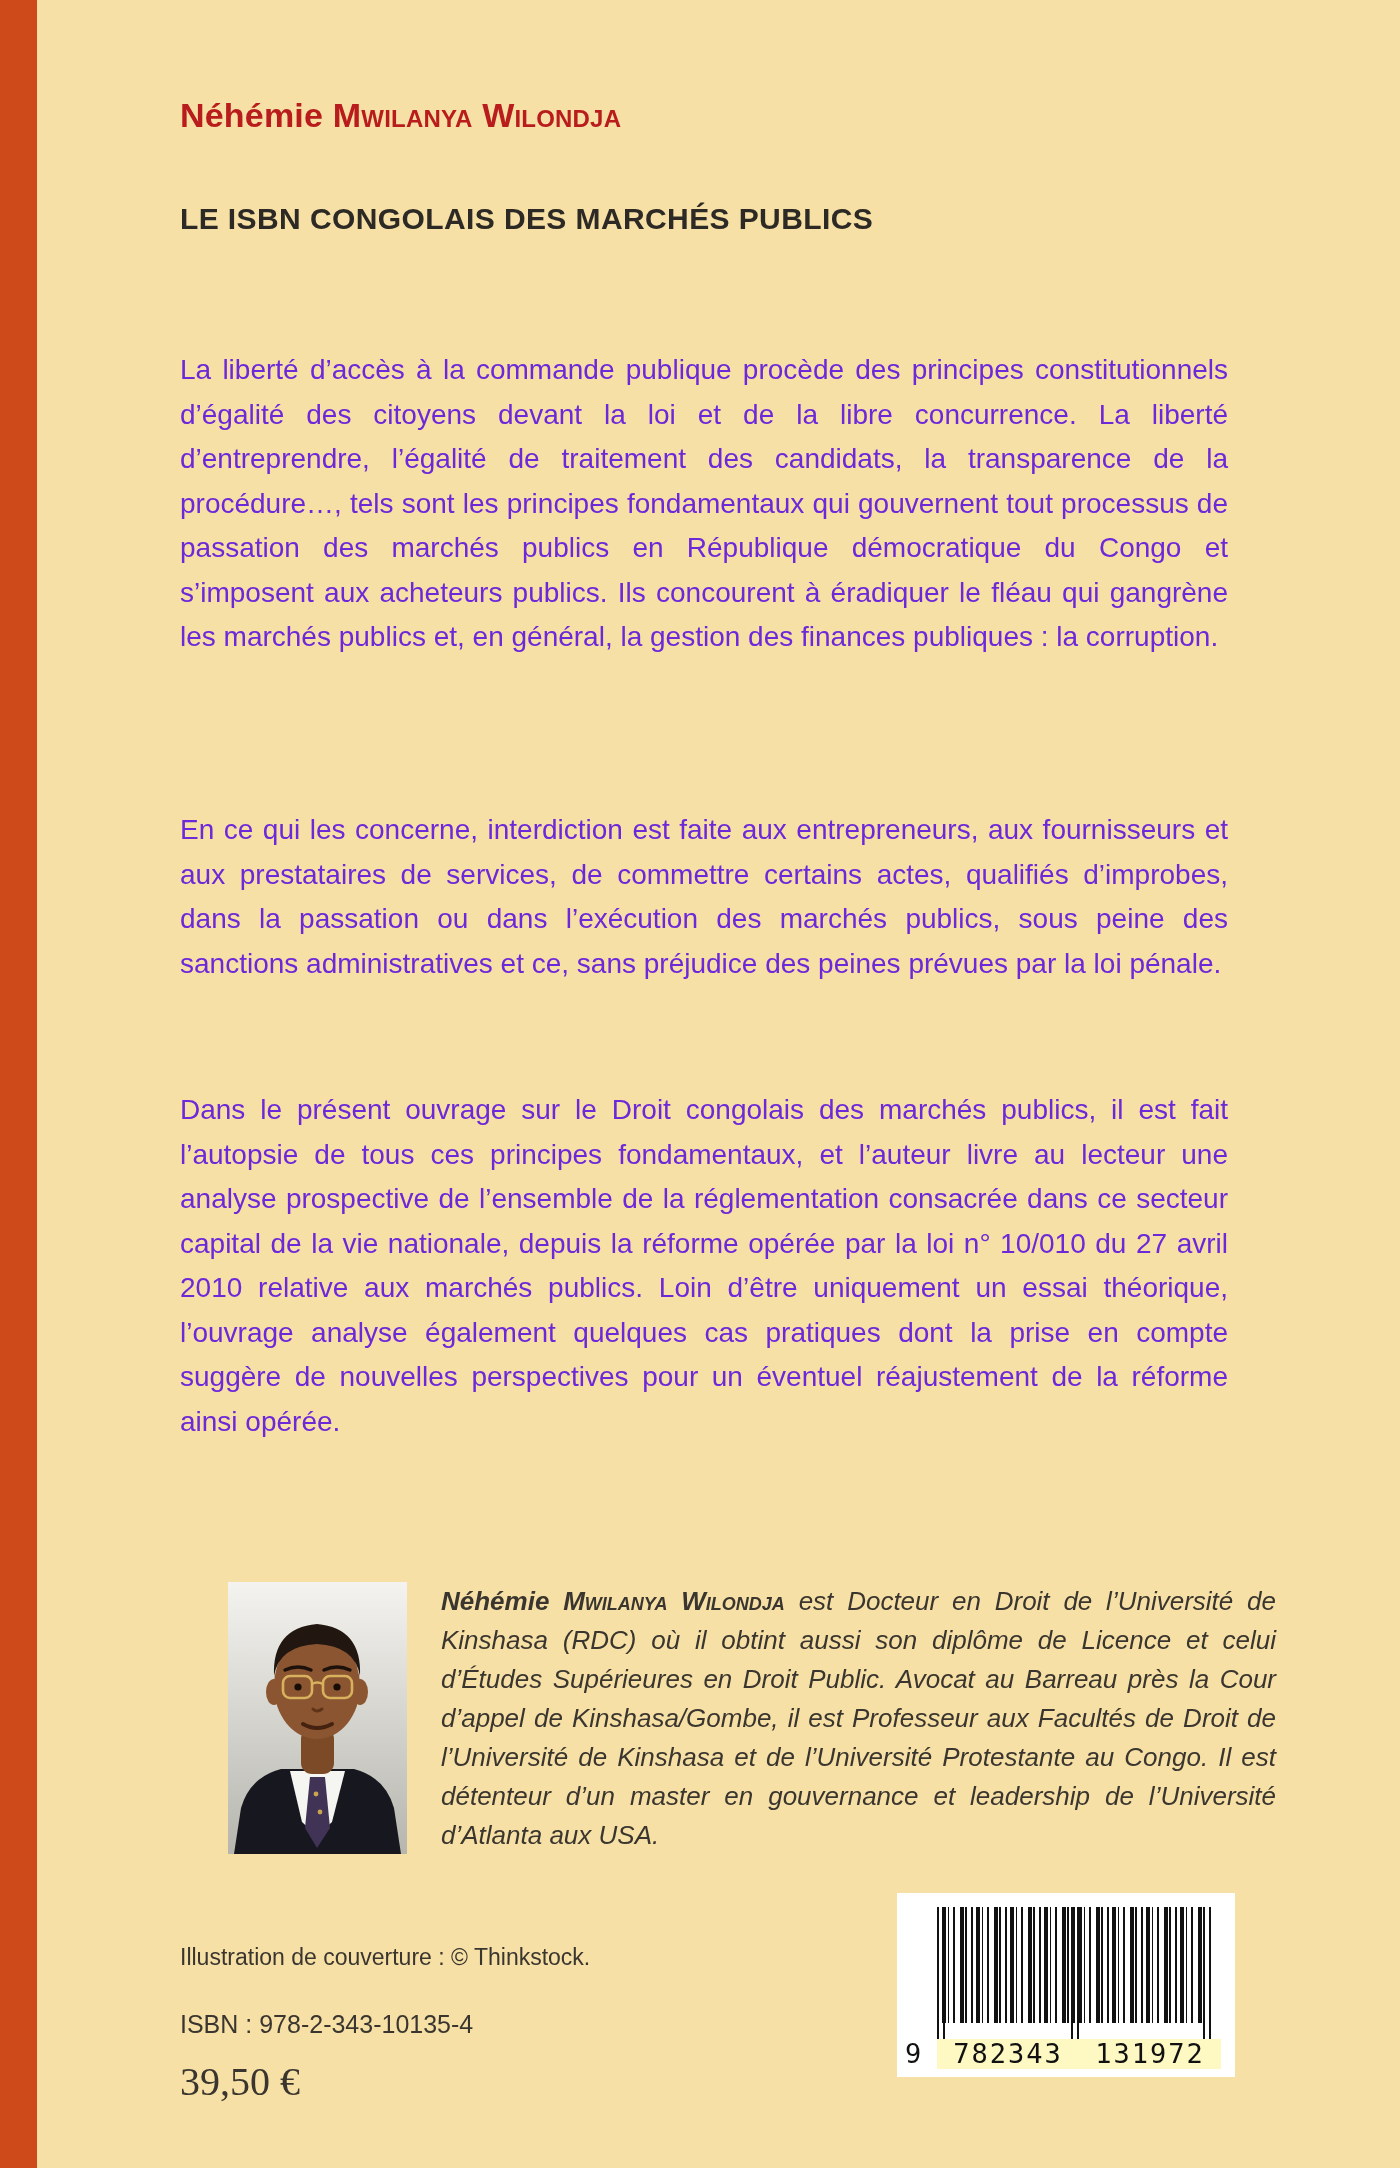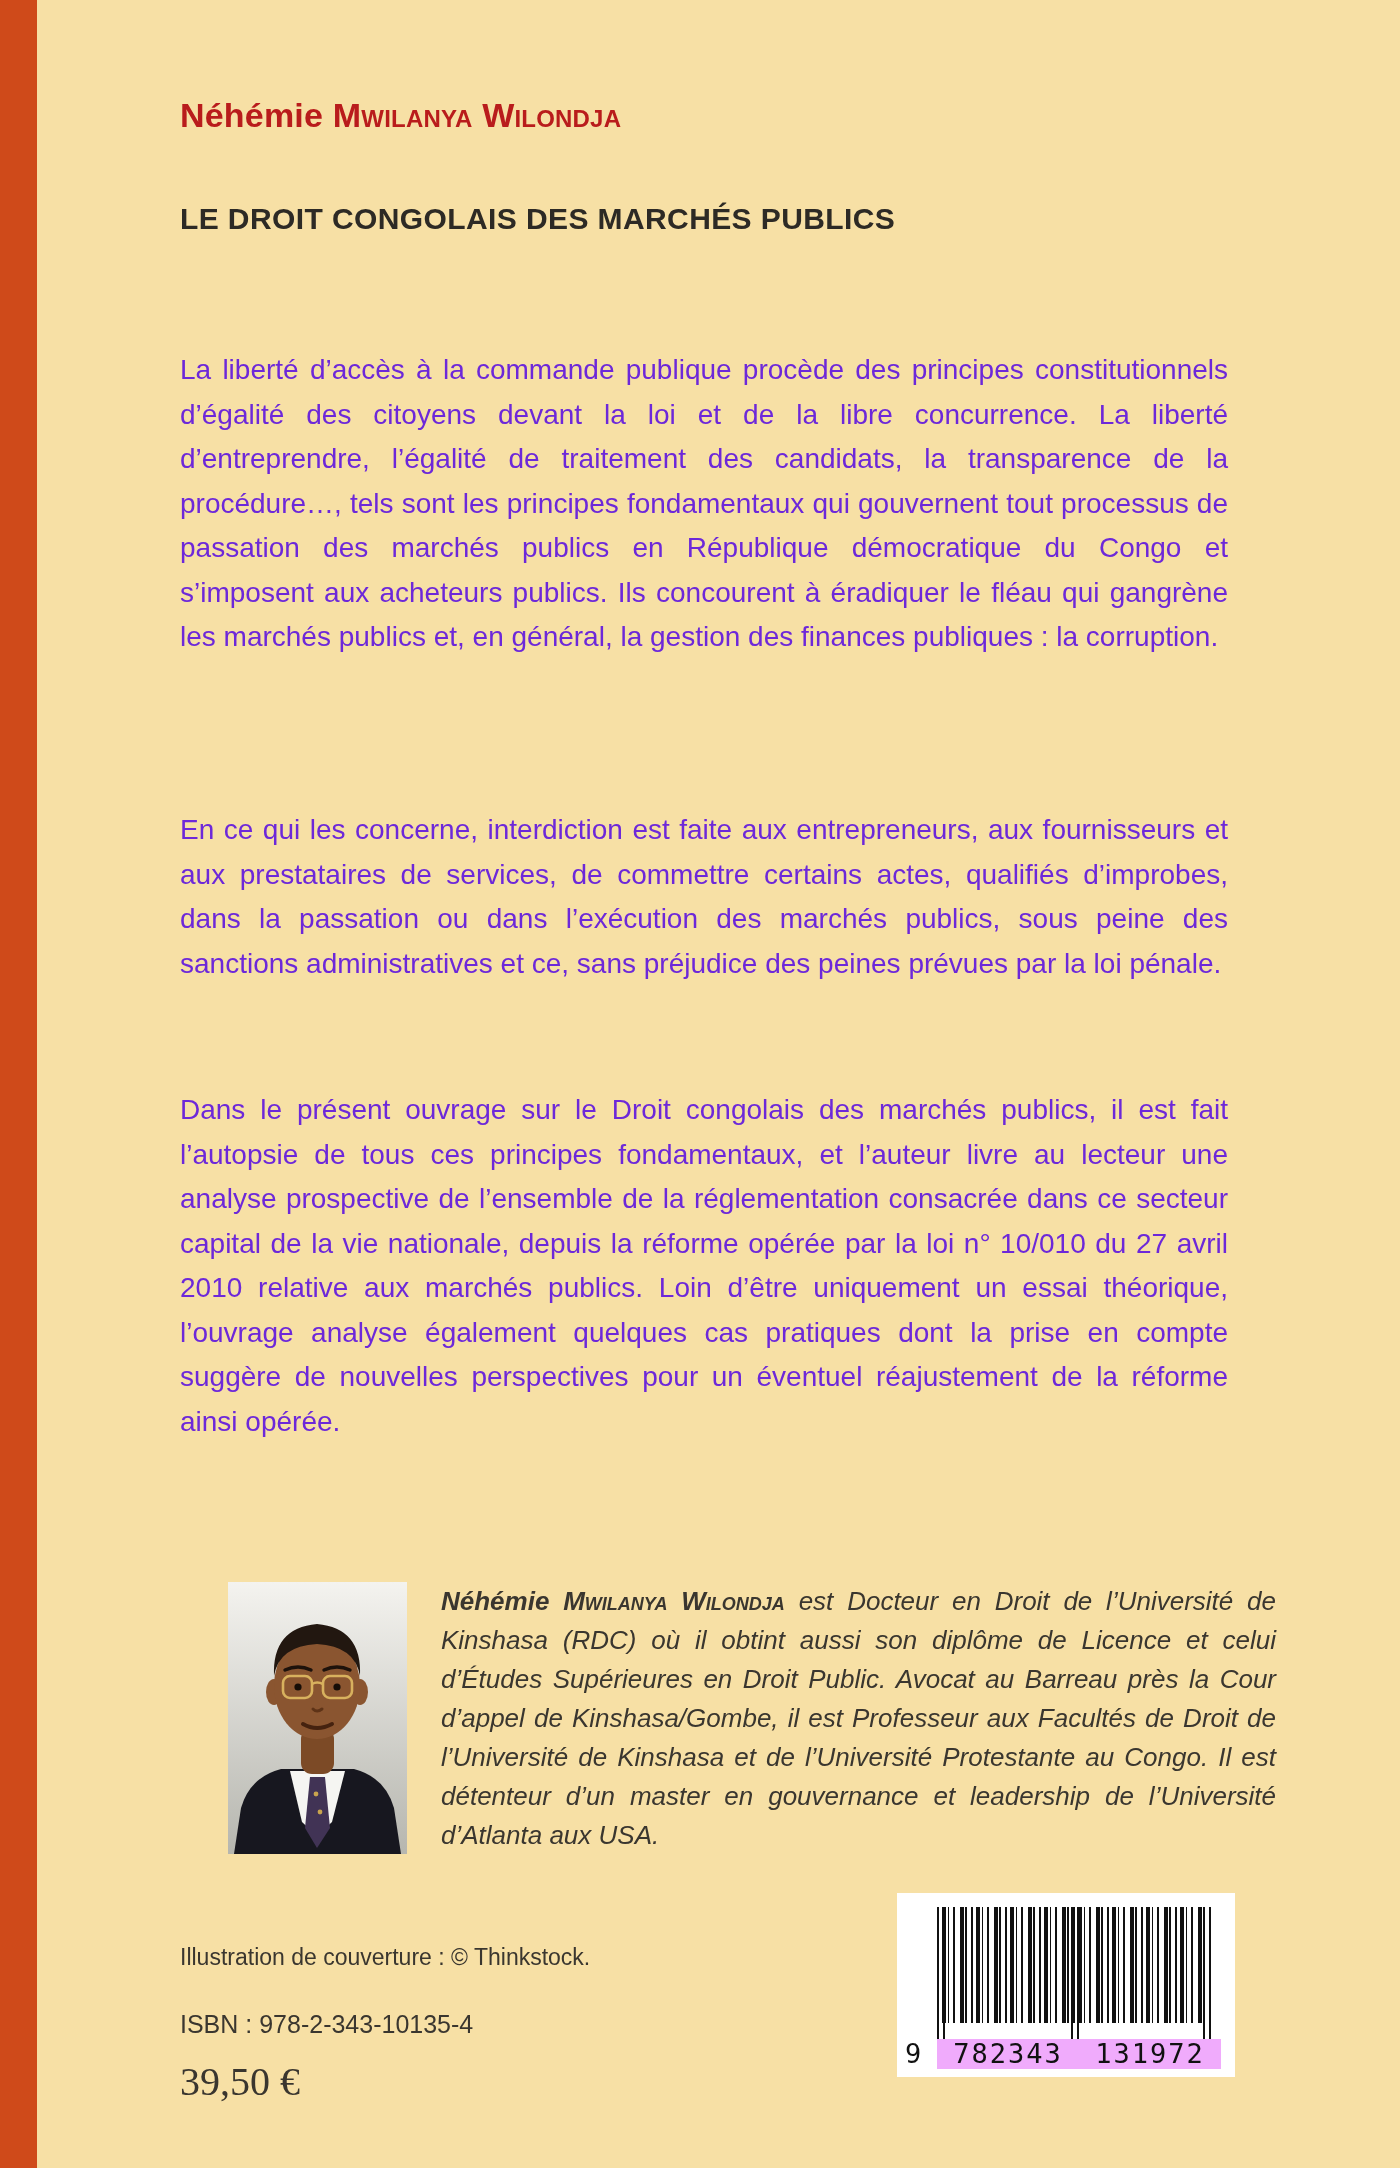--- a/index.html
+++ b/index.html
@@ -52,31 +52,31 @@
   .g1{left:40px;}.g2{left:46px;}
   .g3{left:174px;}.g4{left:180px;}
   .g5{left:306px;}.g6{left:312px;}
   .barcode-digits{
     position:absolute;left:8px;right:14px;bottom:8px;
     display:flex;align-items:flex-end;
     font-family:"DejaVu Sans Mono",monospace;
     font-size:27px;color:#111;line-height:30px;
   }
   .d9{width:32px;background:#fff;text-align:left;}
-  .grp{flex:1;text-align:center;background:#f0abfc;letter-spacing:2px;}
+  .grp{flex:1;text-align:center;background:#fef9c3;letter-spacing:2px;}
 </style>
 </head>
 <body>
 
 <div class="page" style="background: rgb(247, 224, 165); color: rgb(58, 54, 47);">
   <div class="stripe" style="background: rgb(207, 74, 26);"></div>
 
   <h1 class="author"><span>Néhémie</span> <span class="sc">Mwilanya Wilondja</span></h1>
 
-  <h2 class="title">LE DROIT CONGOLAIS DES MARCHÉS PUBLICS</h2>
+  <h2 class="title">LE ISBN CONGOLAIS DES MARCHÉS PUBLICS</h2>
 
   <p class="para p1">La liberté d’accès à la commande publique procède des principes constitutionnels d’égalité des citoyens devant la loi et de la libre concurrence. La liberté d’entreprendre, l’égalité de traitement des candidats, la transparence de la procédure…, tels sont les principes fondamentaux qui gouvernent tout processus de passation des marchés publics en République démocratique du Congo et s’imposent aux acheteurs publics. Ils concourent à éradiquer le fléau qui gangrène les marchés publics et, en général, la gestion des finances publiques : la corruption.</p>
   <p class="para p2">En ce qui les concerne, interdiction est faite aux entrepreneurs, aux fournisseurs et aux prestataires de services, de commettre certains actes, qualifiés d’improbes, dans la passation ou dans l’exécution des marchés publics, sous peine des sanctions administratives et ce, sans préjudice des peines prévues par la loi pénale.</p>
   <p class="para p3">Dans le présent ouvrage sur le Droit congolais des marchés publics, il est fait l’autopsie de tous ces principes fondamentaux, et l’auteur livre au lecteur une analyse prospective de l’ensemble de la réglementation consacrée dans ce secteur capital de la vie nationale, depuis la réforme opérée par la loi n° 10/010 du 27 avril 2010 relative aux marchés publics. Loin d’être uniquement un essai théorique, l’ouvrage analyse également quelques cas pratiques dont la prise en compte suggère de nouvelles perspectives pour un éventuel réajustement de la réforme ainsi opérée.</p>
 
   <div class="bio">
     <div class="photo">
       <svg viewBox="0 0 179 272" xmlns="http://www.w3.org/2000/svg">
         <defs>
           <linearGradient id="pbg" x1="0" y1="0" x2="0" y2="1">

